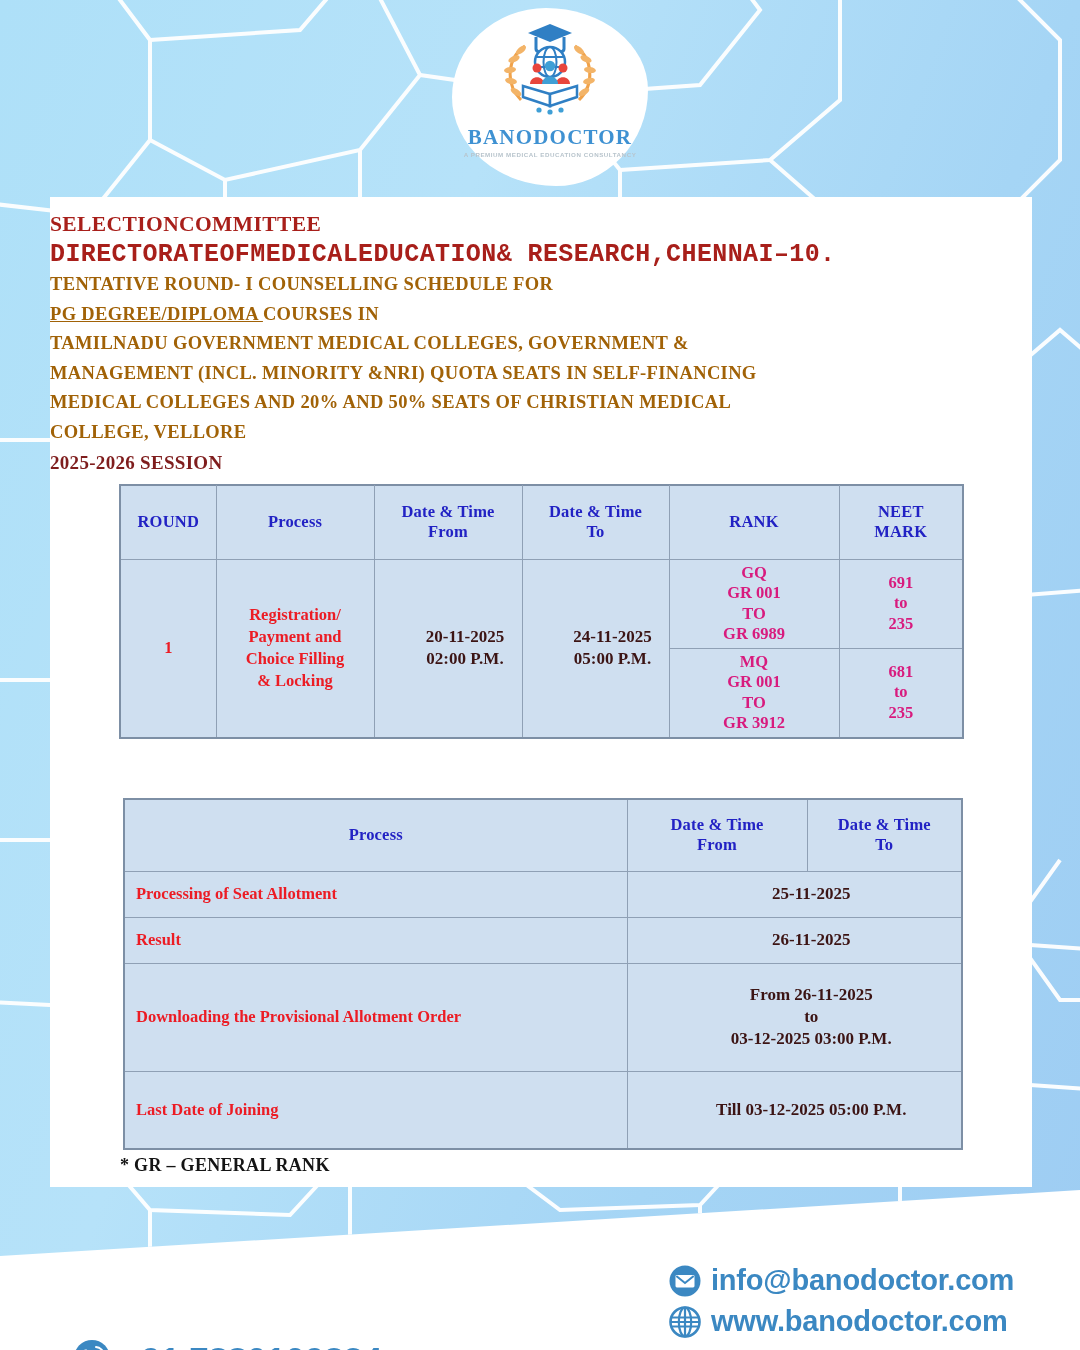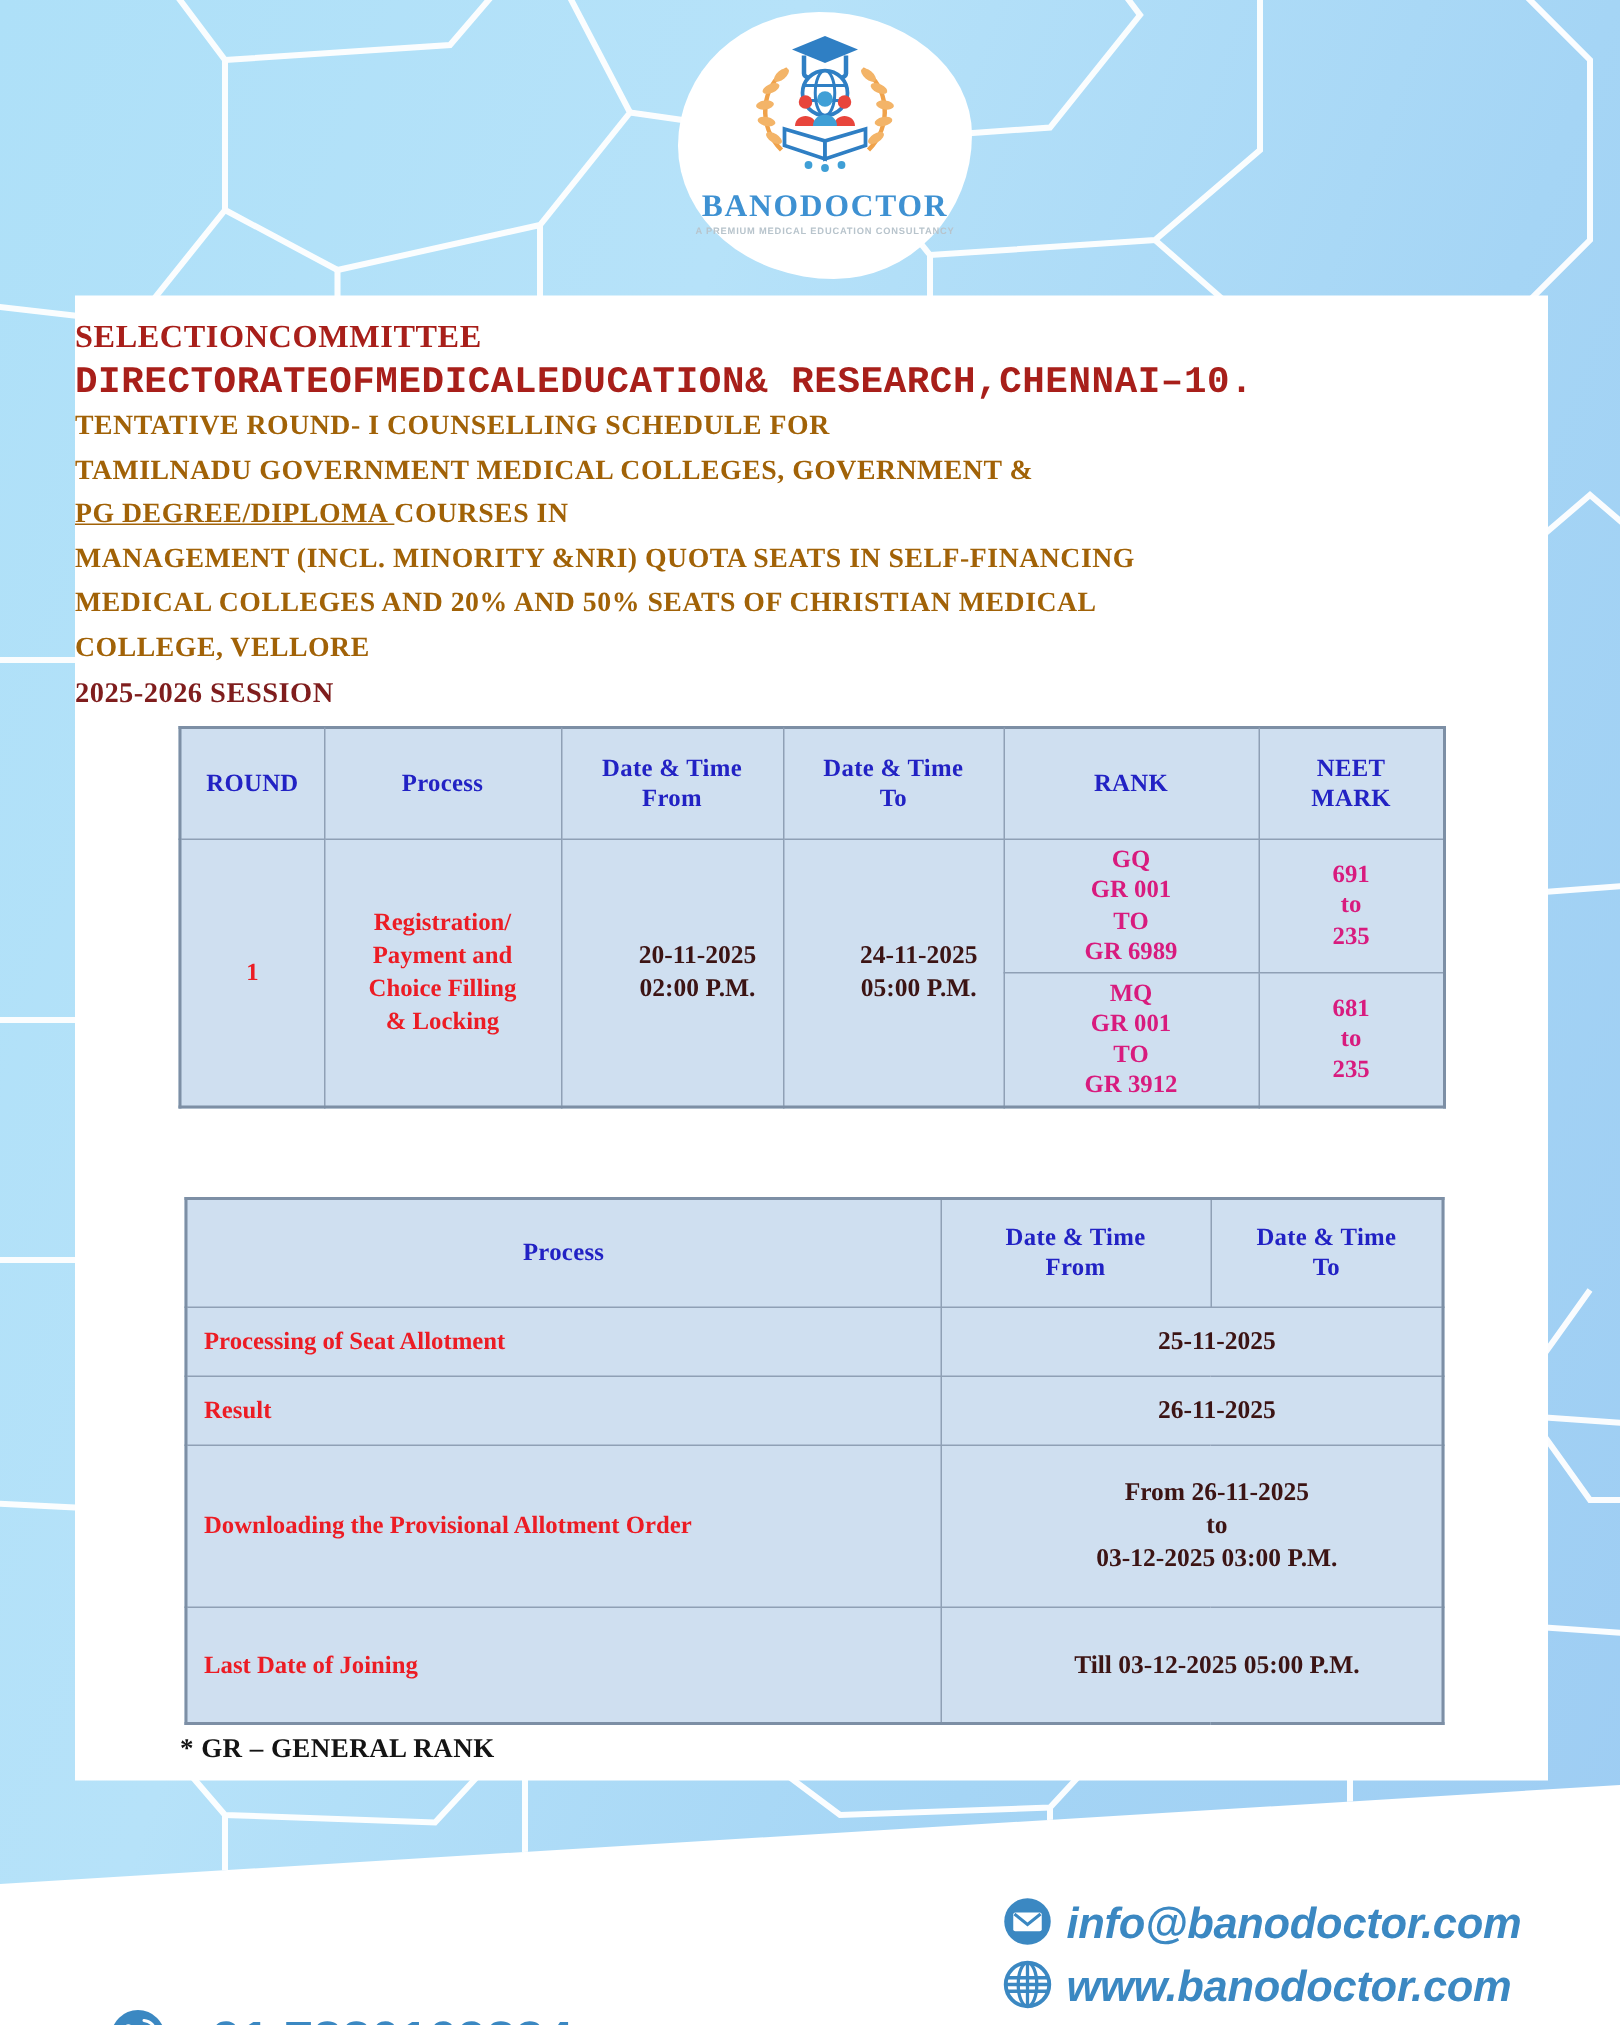--- a/index.html
+++ b/index.html
@@ -155,21 +155,21 @@
   
   .footer { position: absolute; left: 0; top: 1256px; width: 1080px; height: 94px; background:#fff; }
   .f-phone {
     position: absolute; left: 72px; top: 1290px;
     display: flex; align-items: center; gap: 9px; margin-top: 48px;
   }
   .f-right {
     position: absolute; left: 668px; top: 1264px;
     display: flex; flex-direction: column; gap: 3px;
   }
-  .f-line { display: flex; align-items: center; gap: 9px; font-style: italic; }
+  .f-line { display: flex; gap: 9px; }
   .f-txt {
     font-family: "Liberation Sans", sans-serif;
     font-weight: bold;
     color: #3b88c2;
     letter-spacing: -.2px;
   }
   .f-phone .f-txt { font-size: 35px; }
   .f-right .f-txt { font-size: 29px; }
   .ic { flex: none; display:block; }
 </style>
@@ -278,22 +278,22 @@
       <div class="logo-name">BANODOCTOR</div>
       <div class="logo-tagline">A PREMIUM MEDICAL EDUCATION CONSULTANCY</div>
     </div>
   </div>
 
   <div class="sheet">
     <div class="heading">
       <div class="h-red l1">SELECTIONCOMMITTEE</div>
       <div class="h-red l2">DIRECTORATEOFMEDICALEDUCATION&amp; RESEARCH,CHENNAI–10.</div>
       <div class="h-purple">TENTATIVE ROUND- I COUNSELLING SCHEDULE FOR</div>
+      <div class="h-purple"><span class="ul">PG DEGREE/DIPLOMA </span><span>COURSES IN</span></div>
       <div class="h-purple">TAMILNADU GOVERNMENT MEDICAL COLLEGES, GOVERNMENT &amp;</div>
-      <div class="h-purple"><span class="ul">PG DEGREE/DIPLOMA </span><span>COURSES IN</span></div>
       <div class="h-purple">MANAGEMENT (INCL. MINORITY &amp;NRI) QUOTA SEATS IN SELF-FINANCING</div>
       <div class="h-purple">MEDICAL COLLEGES AND 20% AND 50% SEATS OF CHRISTIAN MEDICAL</div>
       <div class="h-purple">COLLEGE, VELLORE</div>
       <div class="h-session">2025-2026 SESSION</div>
     </div>
   </div>
 
   <div id="table1-wrap">
     <table id="table1" class="tbl">
       <colgroup>

